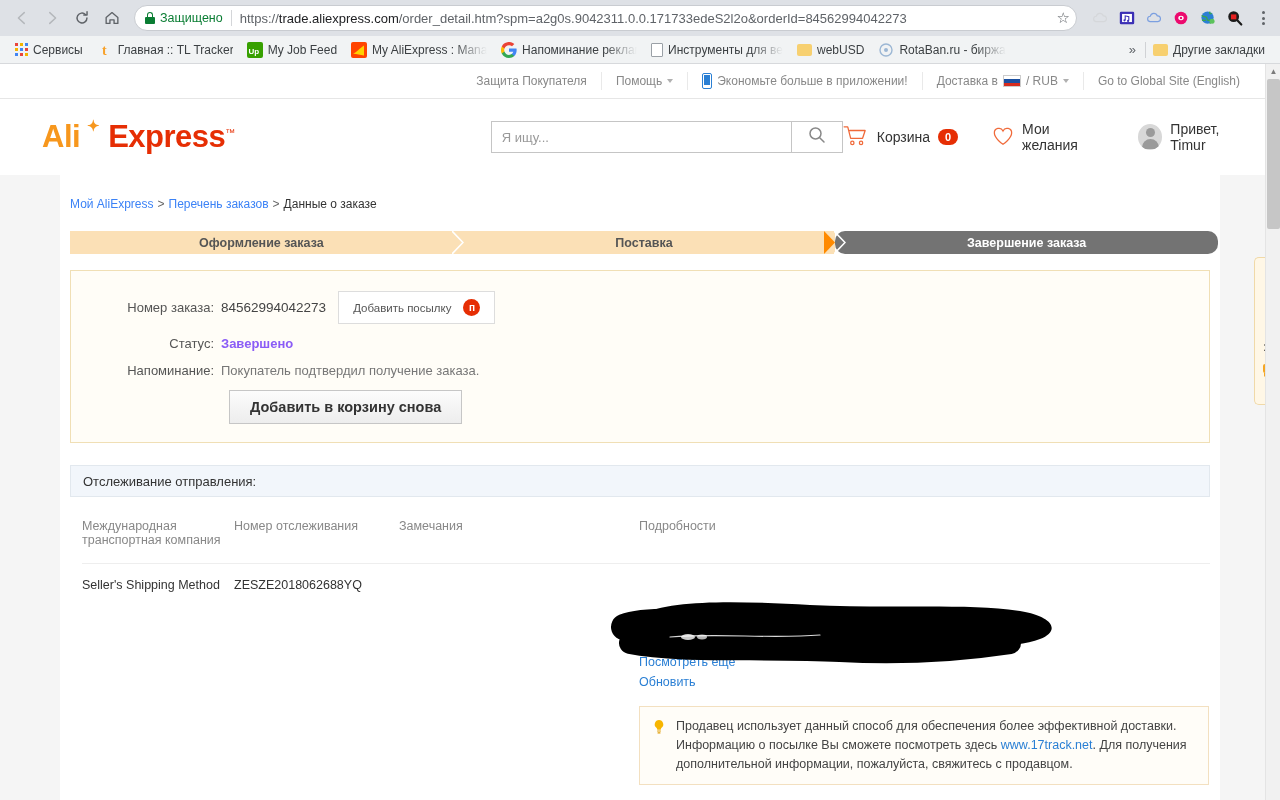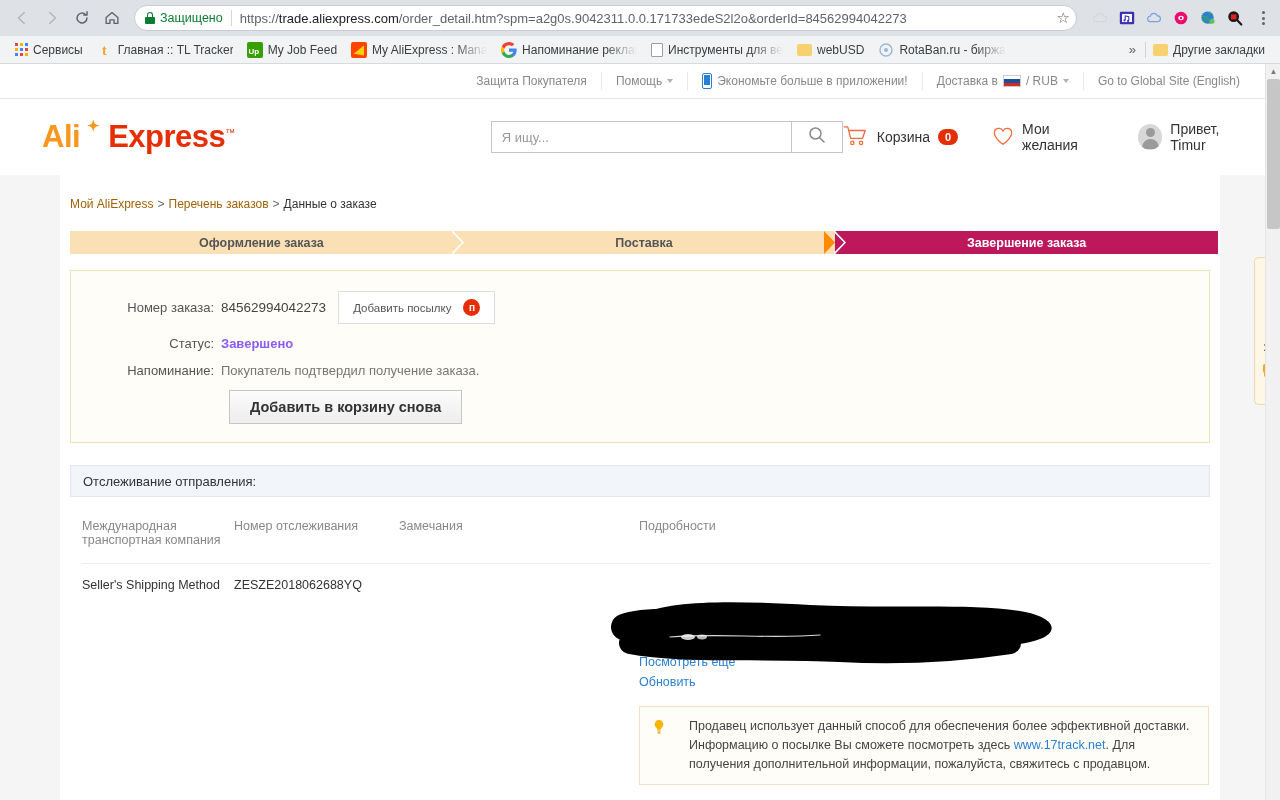--- a/index.html
+++ b/index.html
@@ -108,30 +108,30 @@
     justify-content: center; padding: 0 5px; font-weight: bold;
   }
   .avatar-circle { width: 26px; height: 26px; border-radius: 50%; background: #d8d8d8; position: relative; overflow: hidden; }
   .avatar-circle::before { content:""; position:absolute; width:9px; height:9px; border-radius:50%; background:#9a9a9a; left:8.5px; top:4px; }
   .avatar-circle::after { content:""; position:absolute; width:17px; height:10px; border-radius:9px 9px 0 0; background:#9a9a9a; left:4.5px; top:15px; }
 
   .content-bg { background: #f5f5f5; padding: 0 0 0 0; min-height: 620px; }
   .container { width: 1160px; margin: 0 auto; background: #fff; padding: 0 0 20px 0; position: relative; min-height: 600px; }
 
   .breadcrumb { font-size: 12px; color: #333; padding: 22px 0 0 10px; }
-  .breadcrumb a { color: #a16207; text-decoration: none; }
+  .breadcrumb a { color: #3b82f6; text-decoration: none; }
   .breadcrumb .sep { color: #666; margin: 0 4px; }
 
   
   .steps { display: flex; margin: 20px 0 0 10px; width: 1148px; height: 23px; font-size: 12.5px; font-weight: bold; }
   .step {
     flex: 1 1 0; background: #fbe0b6; color: #555; display: flex;
     align-items: center; justify-content: center; position: relative;
   }
-  .step.active { background: #be185d; color: #fff; }
+  .step.active { background: #737373; color: #fff; border-radius: 10px; }
   .step .arrow-w { position: absolute; right: -11px; top: 0; width: 12px; height: 23px; z-index: 3; }
   .step .arrow-o { position: absolute; left: -11px; top: 0; width: 12px; height: 23px; z-index: 4; }
 
   .order-box { border: 1px solid #f0dfb5; background: #fffdf7; margin: 16px 10px 0 10px; padding: 20px 0 18px 0; }
   .order-row { display: flex; align-items: center; margin-bottom: 12px; font-size: 13px; }
   .order-label { width: 150px; text-align: right; color: #555; padding-right: 7px; flex: 0 0 auto; }
   .order-value { color: #333; }
   .order-value.num { font-size: 13.5px; color: #444; }
   .status-ok { color: #8b5cf6; font-weight: bold; }
   .remind { color: #777; }
@@ -159,21 +159,21 @@
     vertical-align: top; border-bottom: 1px solid #eee;
   }
   .track-table td { padding: 14px 0 0 0; vertical-align: top; color: #333; }
   .col-company { width: 152px; }
   .col-tracknum { width: 165px; }
   .col-notes { width: 240px; }
   .detail-link { color: #2a7fd4; text-decoration: none; display: block; font-size: 12.5px; line-height: 20px; }
 
   .tip-box {
     border: 1px solid #f3e0c0; background: #fffdf8; padding: 10px 12px;
-    display: flex; gap: 23px; font-size: 12.5px; color: #444; line-height: 19px;
+    display: flex; gap: 10px; font-size: 12.5px; color: #444; line-height: 19px;
     margin-top: 14px; width: 570px;
   }
   .tip-box a { color: #2a7fd4; text-decoration: none; }
   .bulb { width: 14px; height: 16px; flex: 0 0 auto; margin-top: 2px; }
 
   
   .redaction { position: absolute; left: 610px; top: 533px; width: 452px; height: 72px; pointer-events: none; }
 
   
   .help-tab {

